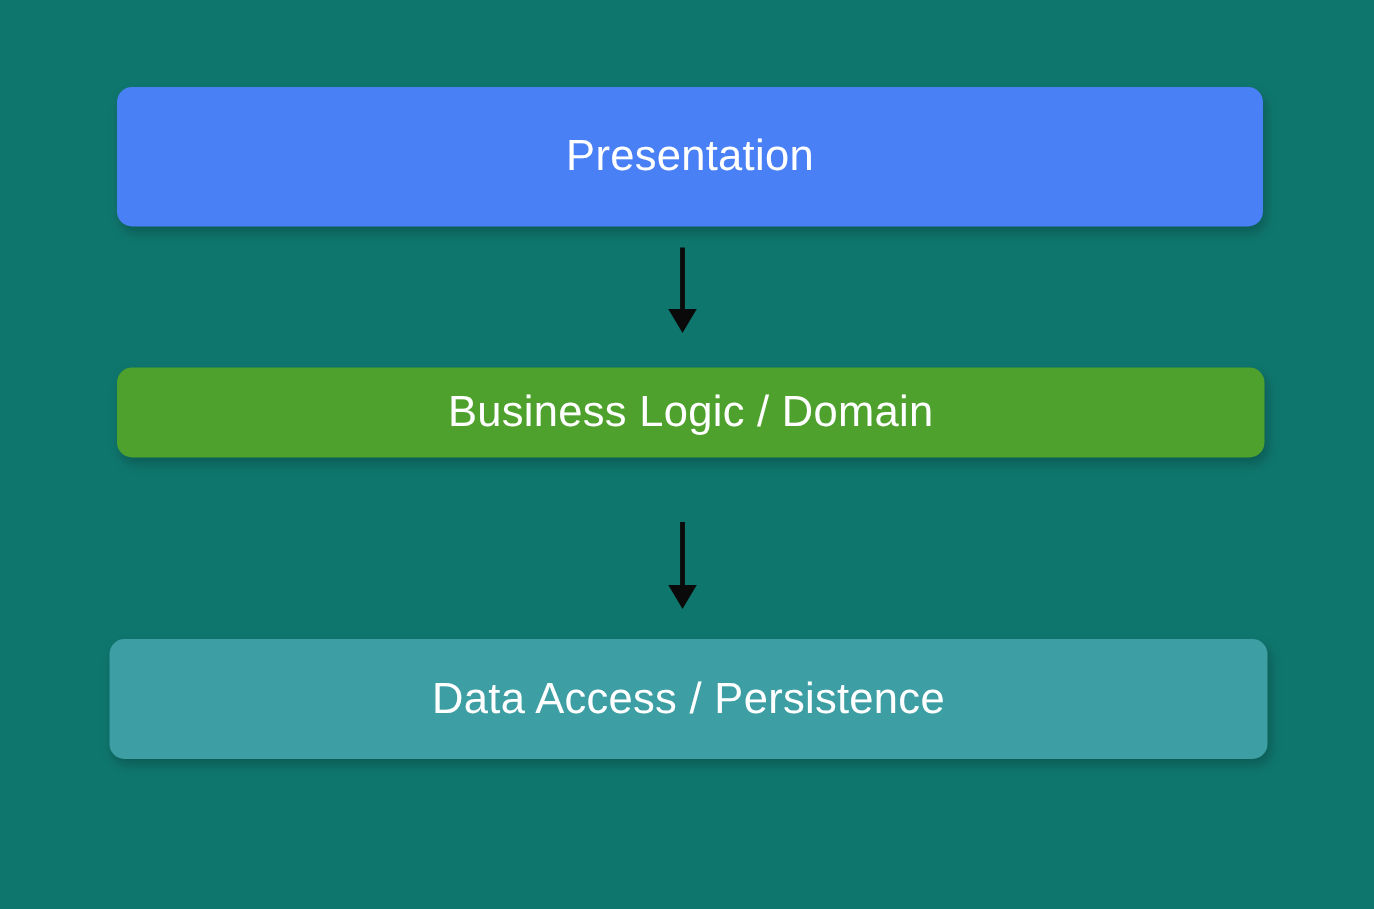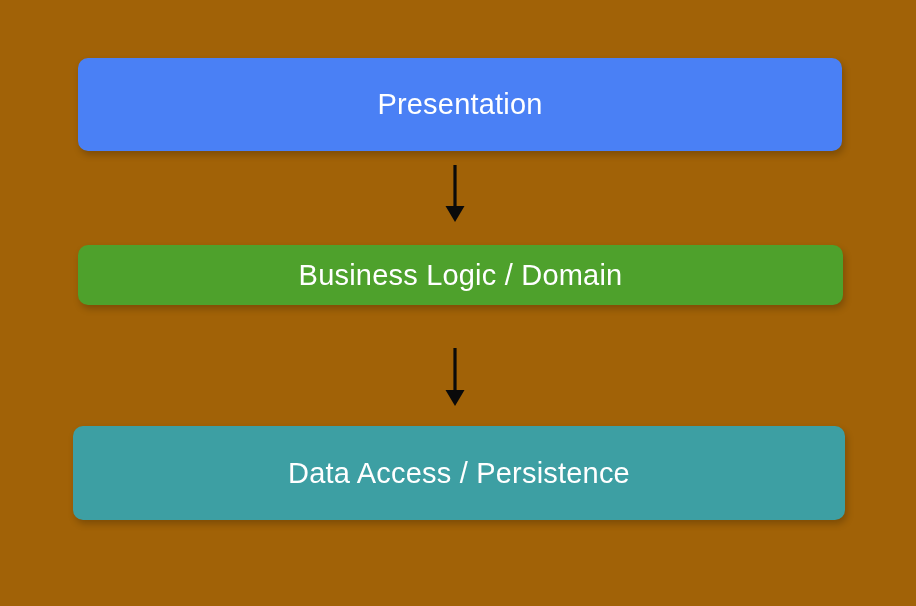--- a/index.html
+++ b/index.html
@@ -50,21 +50,21 @@
   #box-business-logic {
     left: 78px;
     top: 245px;
     width: 765px;
     height: 60px;
   }
   #box-data-access {
     left: 73px;
     top: 426px;
     width: 772px;
-    height: 94px;
+    height: 80px;
   }
   
   .connector-arrow {
     position: absolute;
     left: 432px;
     width: 46px;
     overflow: visible;
   }
   #arrow-presentation-to-business {
     top: 162px;
@@ -84,21 +84,21 @@
     stroke-linecap: butt;
   }
   .arrow-head {
     fill: #0a0a0a;
     stroke: none;
   }
 </style>
 </head>
 <body style="background: rgb(255, 255, 255);">
 
-<div id="diagram-canvas" style="background: #a16207; text-decoration: underline;">
+<div id="diagram-canvas" style="background: #0f766e; text-decoration: underline;">
 
   <div class="layer-box" id="box-presentation" style="background:#4a80f5">
     <span class="layer-label" style="color: rgb(255, 255, 255);">Presentation</span>
   </div>
 
   <div class="connector-arrow" id="arrow-presentation-to-business">
     <svg width="46" height="64" viewBox="0 0 46 64" xmlns="http://www.w3.org/2000/svg">
       <line class="arrow-shaft" x1="23" y1="3" x2="23" y2="46" style="stroke: rgb(10, 10, 10);"></line>
       <polygon class="arrow-head" points="13.5,44 32.5,44 23,60" style="fill: rgb(10, 10, 10);"></polygon>
     </svg>

